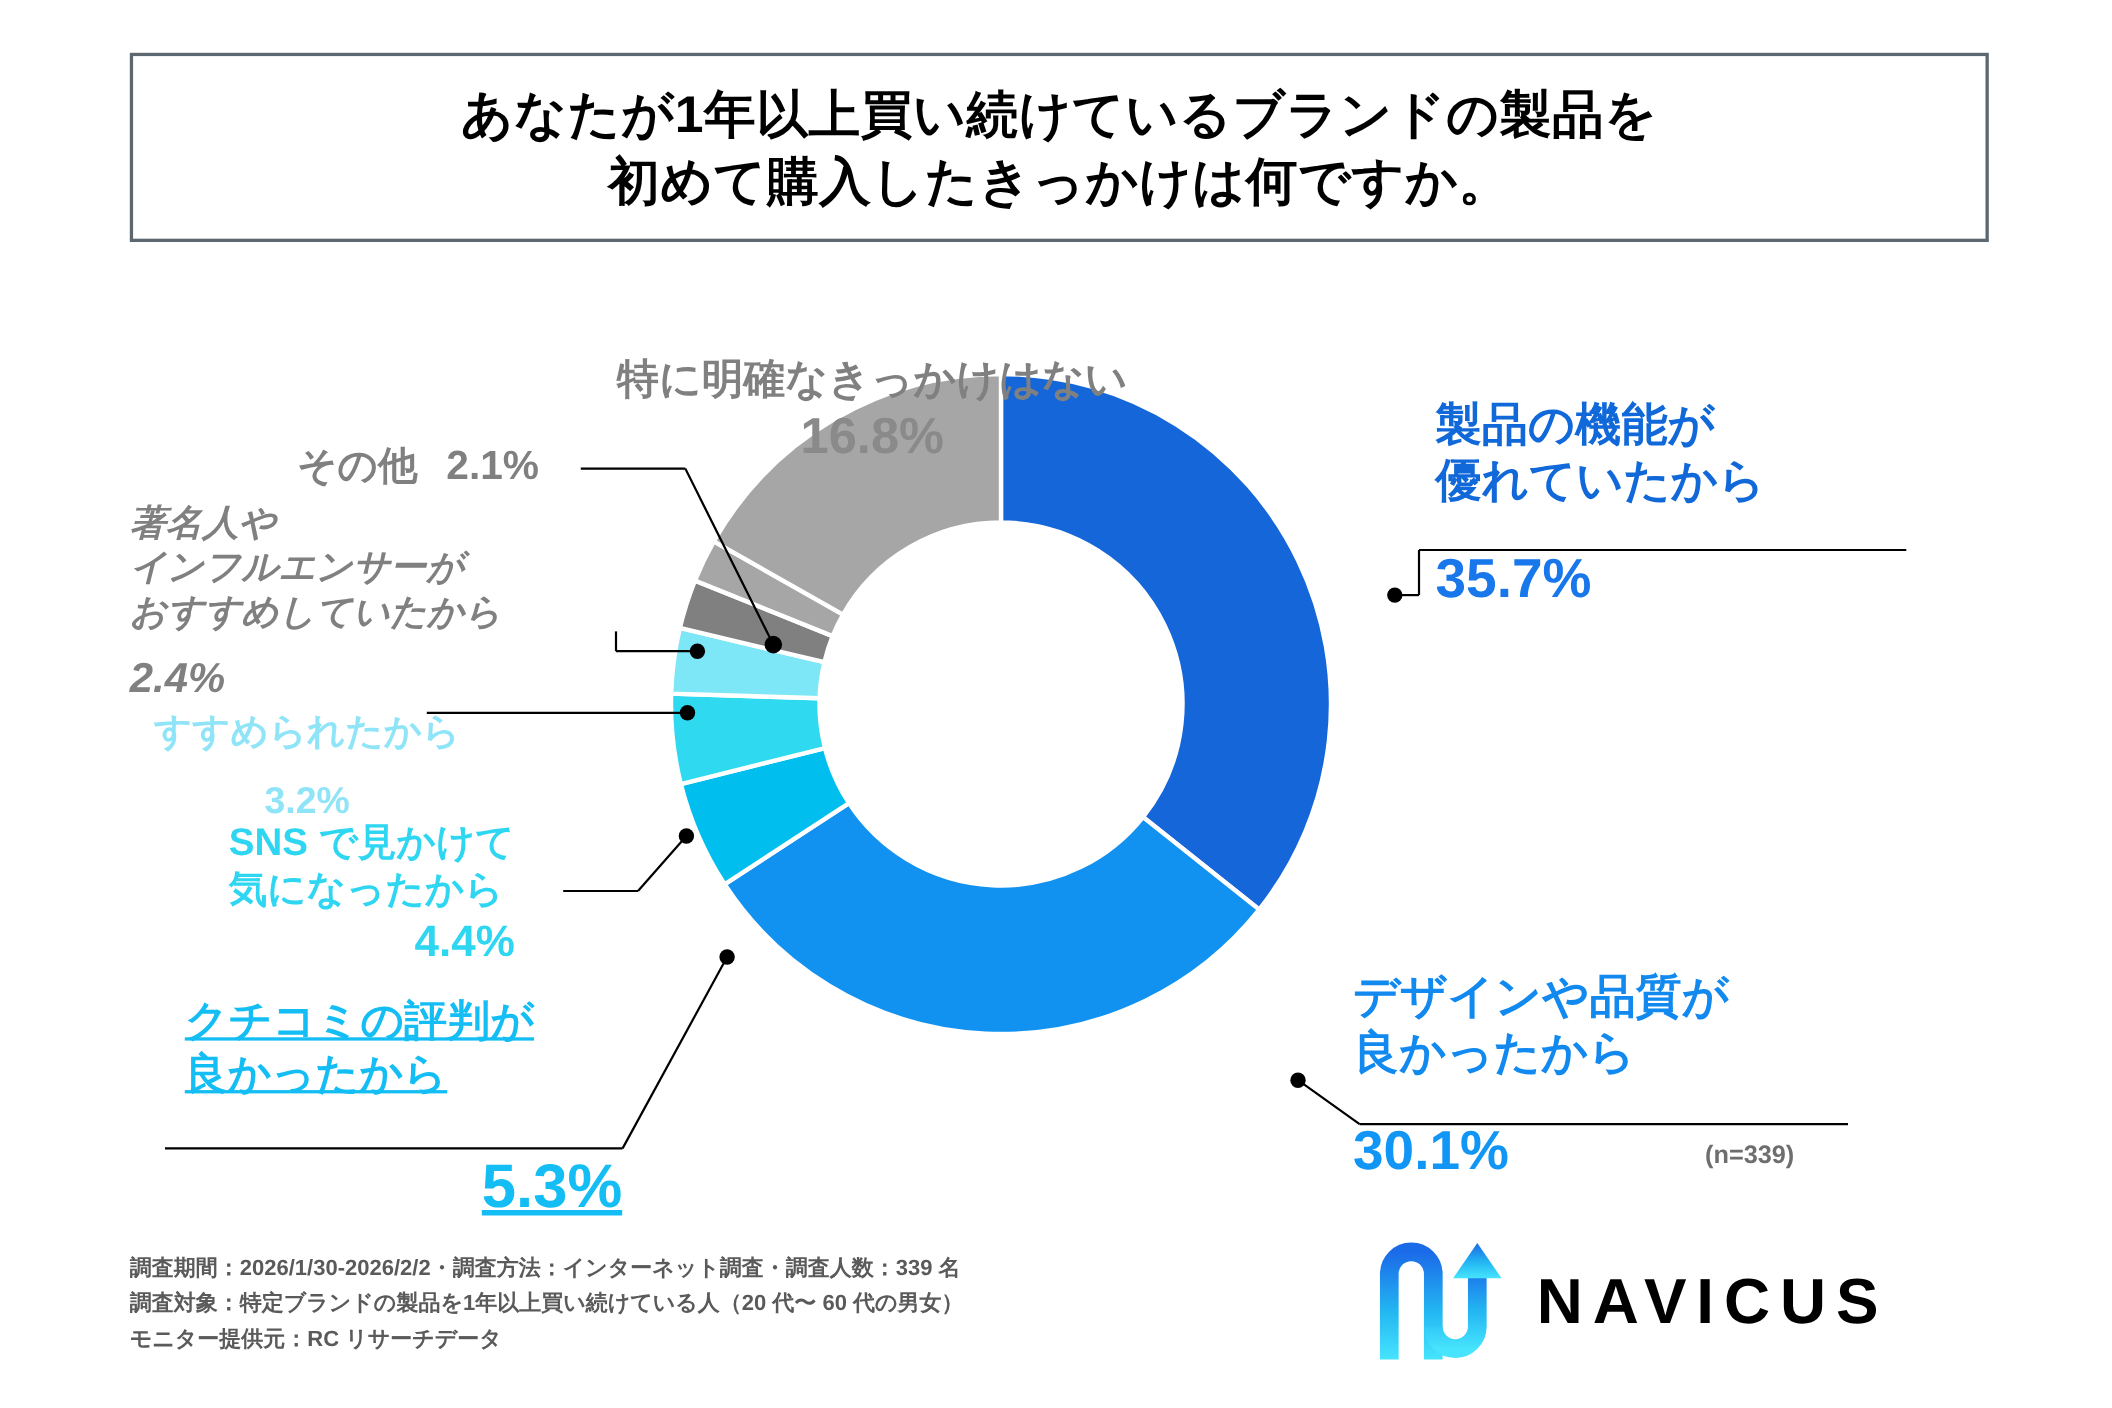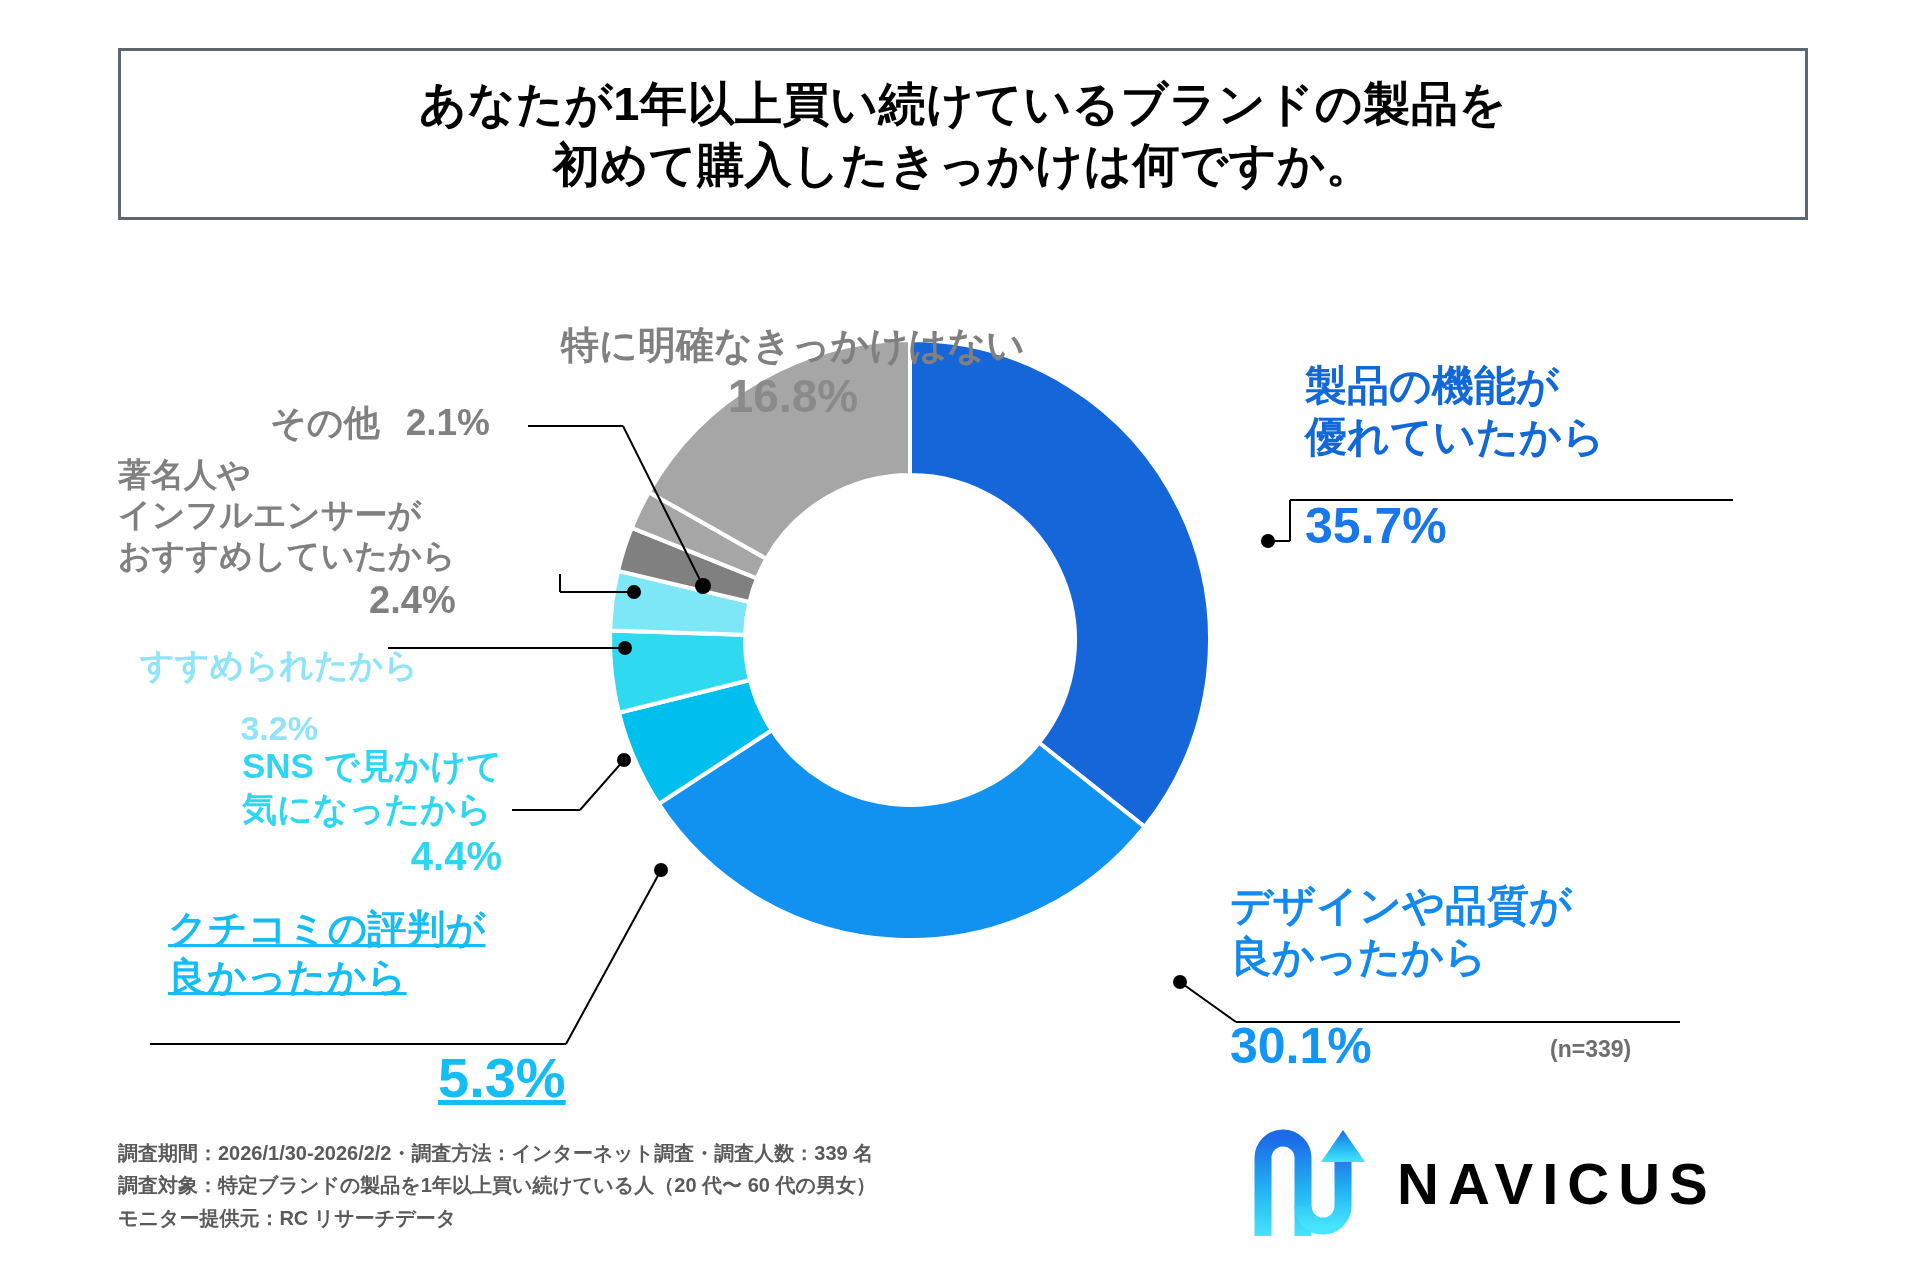--- a/index.html
+++ b/index.html
@@ -46,29 +46,29 @@
   #lab-none { left: 508px; top: 322px; text-align:center; width: 570px; }
   #lab-none .txt { font-size: 38px; color:#808080; font-weight:700; }
   #lab-none .pct { font-size: 46px; color:#8a8a8a; font-weight:700; margin-top:0; }
 
   
   #lab-other { left: 270px; top: 400px; font-size: 36px; color:#808080; }
   #lab-other .row { display:flex; gap:26px; align-items:baseline; }
   #lab-other .pct-in { font-size: 37px; }
 
   
-  #lab-influ { left: 118px; top: 455px; font-size: 33px; color:#808080; text-align:left; }
-  #lab-influ .pct { text-align:right; font-size: 38px; margin-top:1px; }
+  #lab-influ { left: 118px; top: 455px; font-size: 33px; color:#808080; text-align:left;font-style:italic; }
+  #lab-influ .pct { font-size: 38px; margin-top:18px; }
 
   
   #lab-friend { left: 140px; top: 645px; font-size: 34px; color:#8fe4f8; }
   #lab-friend .ln2 { display:flex; gap:22px; align-items:center;flex-direction:column; }
 
   
-  #lab-sns { left: 208px; top: 745px; font-size: 35px; color:#2ed6f2; text-align:left;margin-left:34px; }
+  #lab-sns { left: 208px; top: 745px; font-size: 35px; color:#2ed6f2; text-align:left; }
   #lab-sns .pct { text-align:right; font-size: 40px; margin-top:2px; }
 
   
   #lab-kuchi { left: 168px; top: 905px; font-size: 39px; color:#14bdf3;text-decoration:underline; }
   #lab-kuchi .pct { margin-top: 44px; margin-left: 270px; font-size: 56px; }
 
   
   #lab-func { left: 1305px; top: 360px; font-size: 42px; color:#1168d8; }
   #lab-func .pct { font-size: 50px; margin-top: 34px; color:#1877ea; }
 

